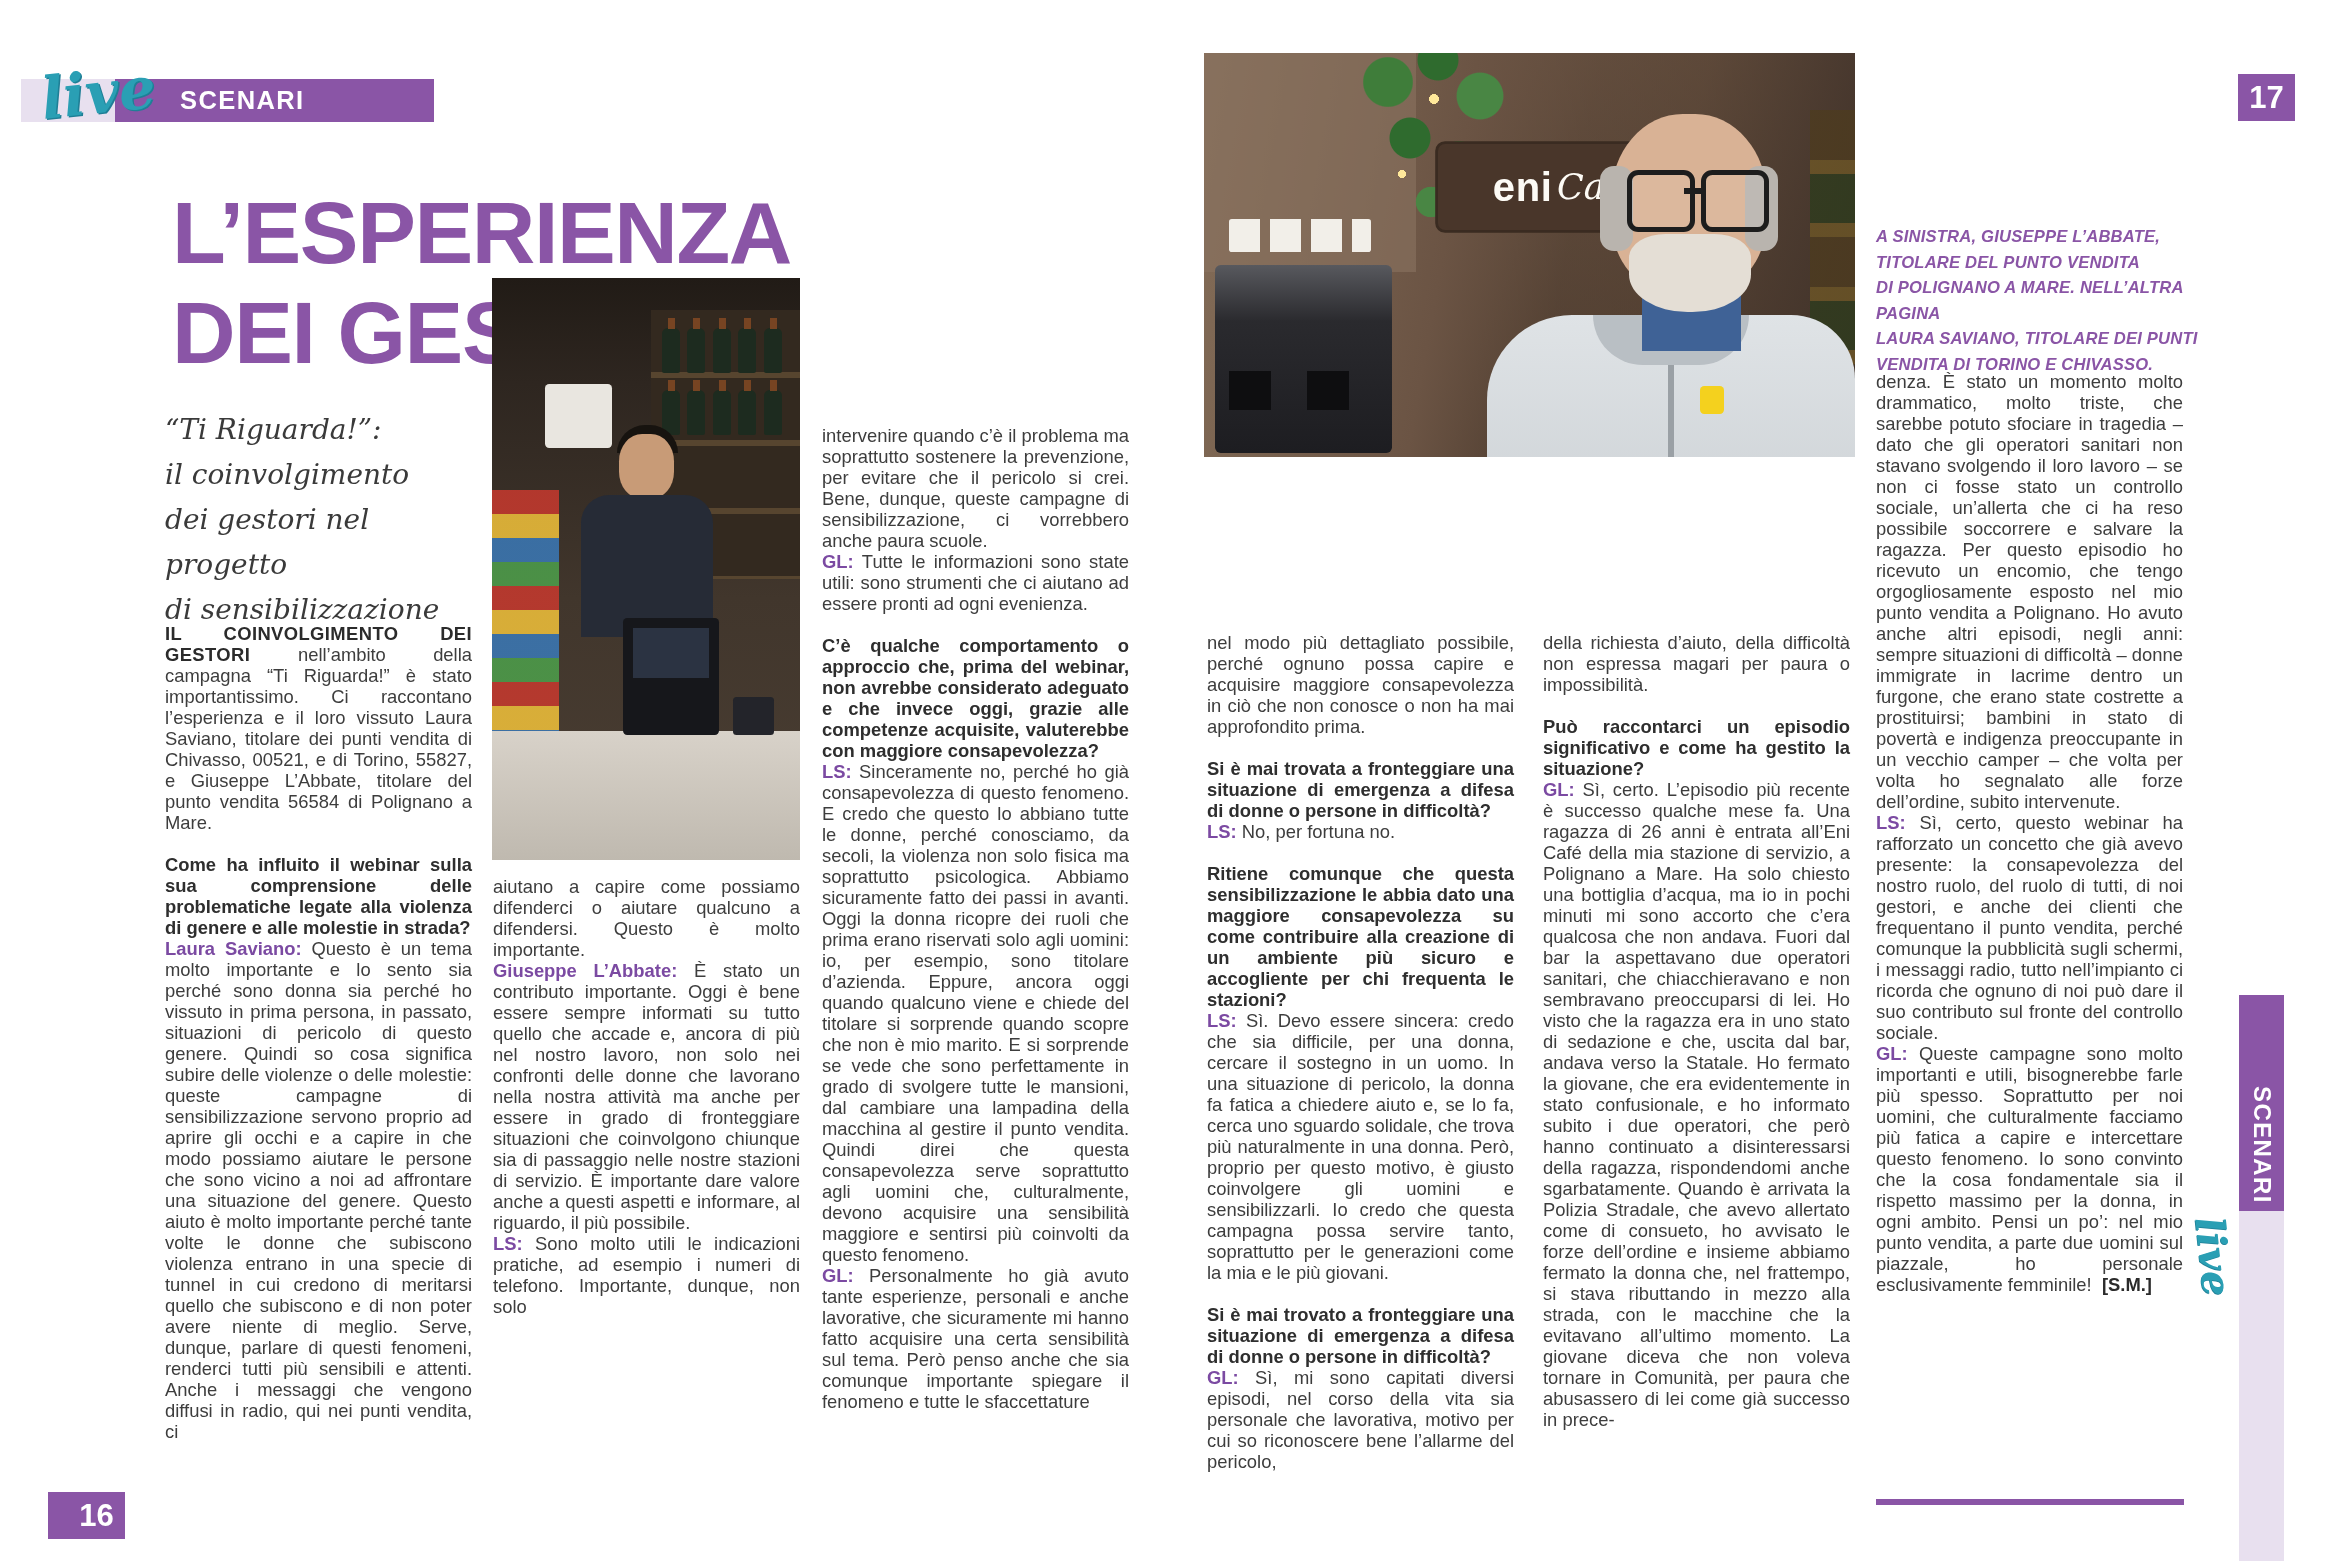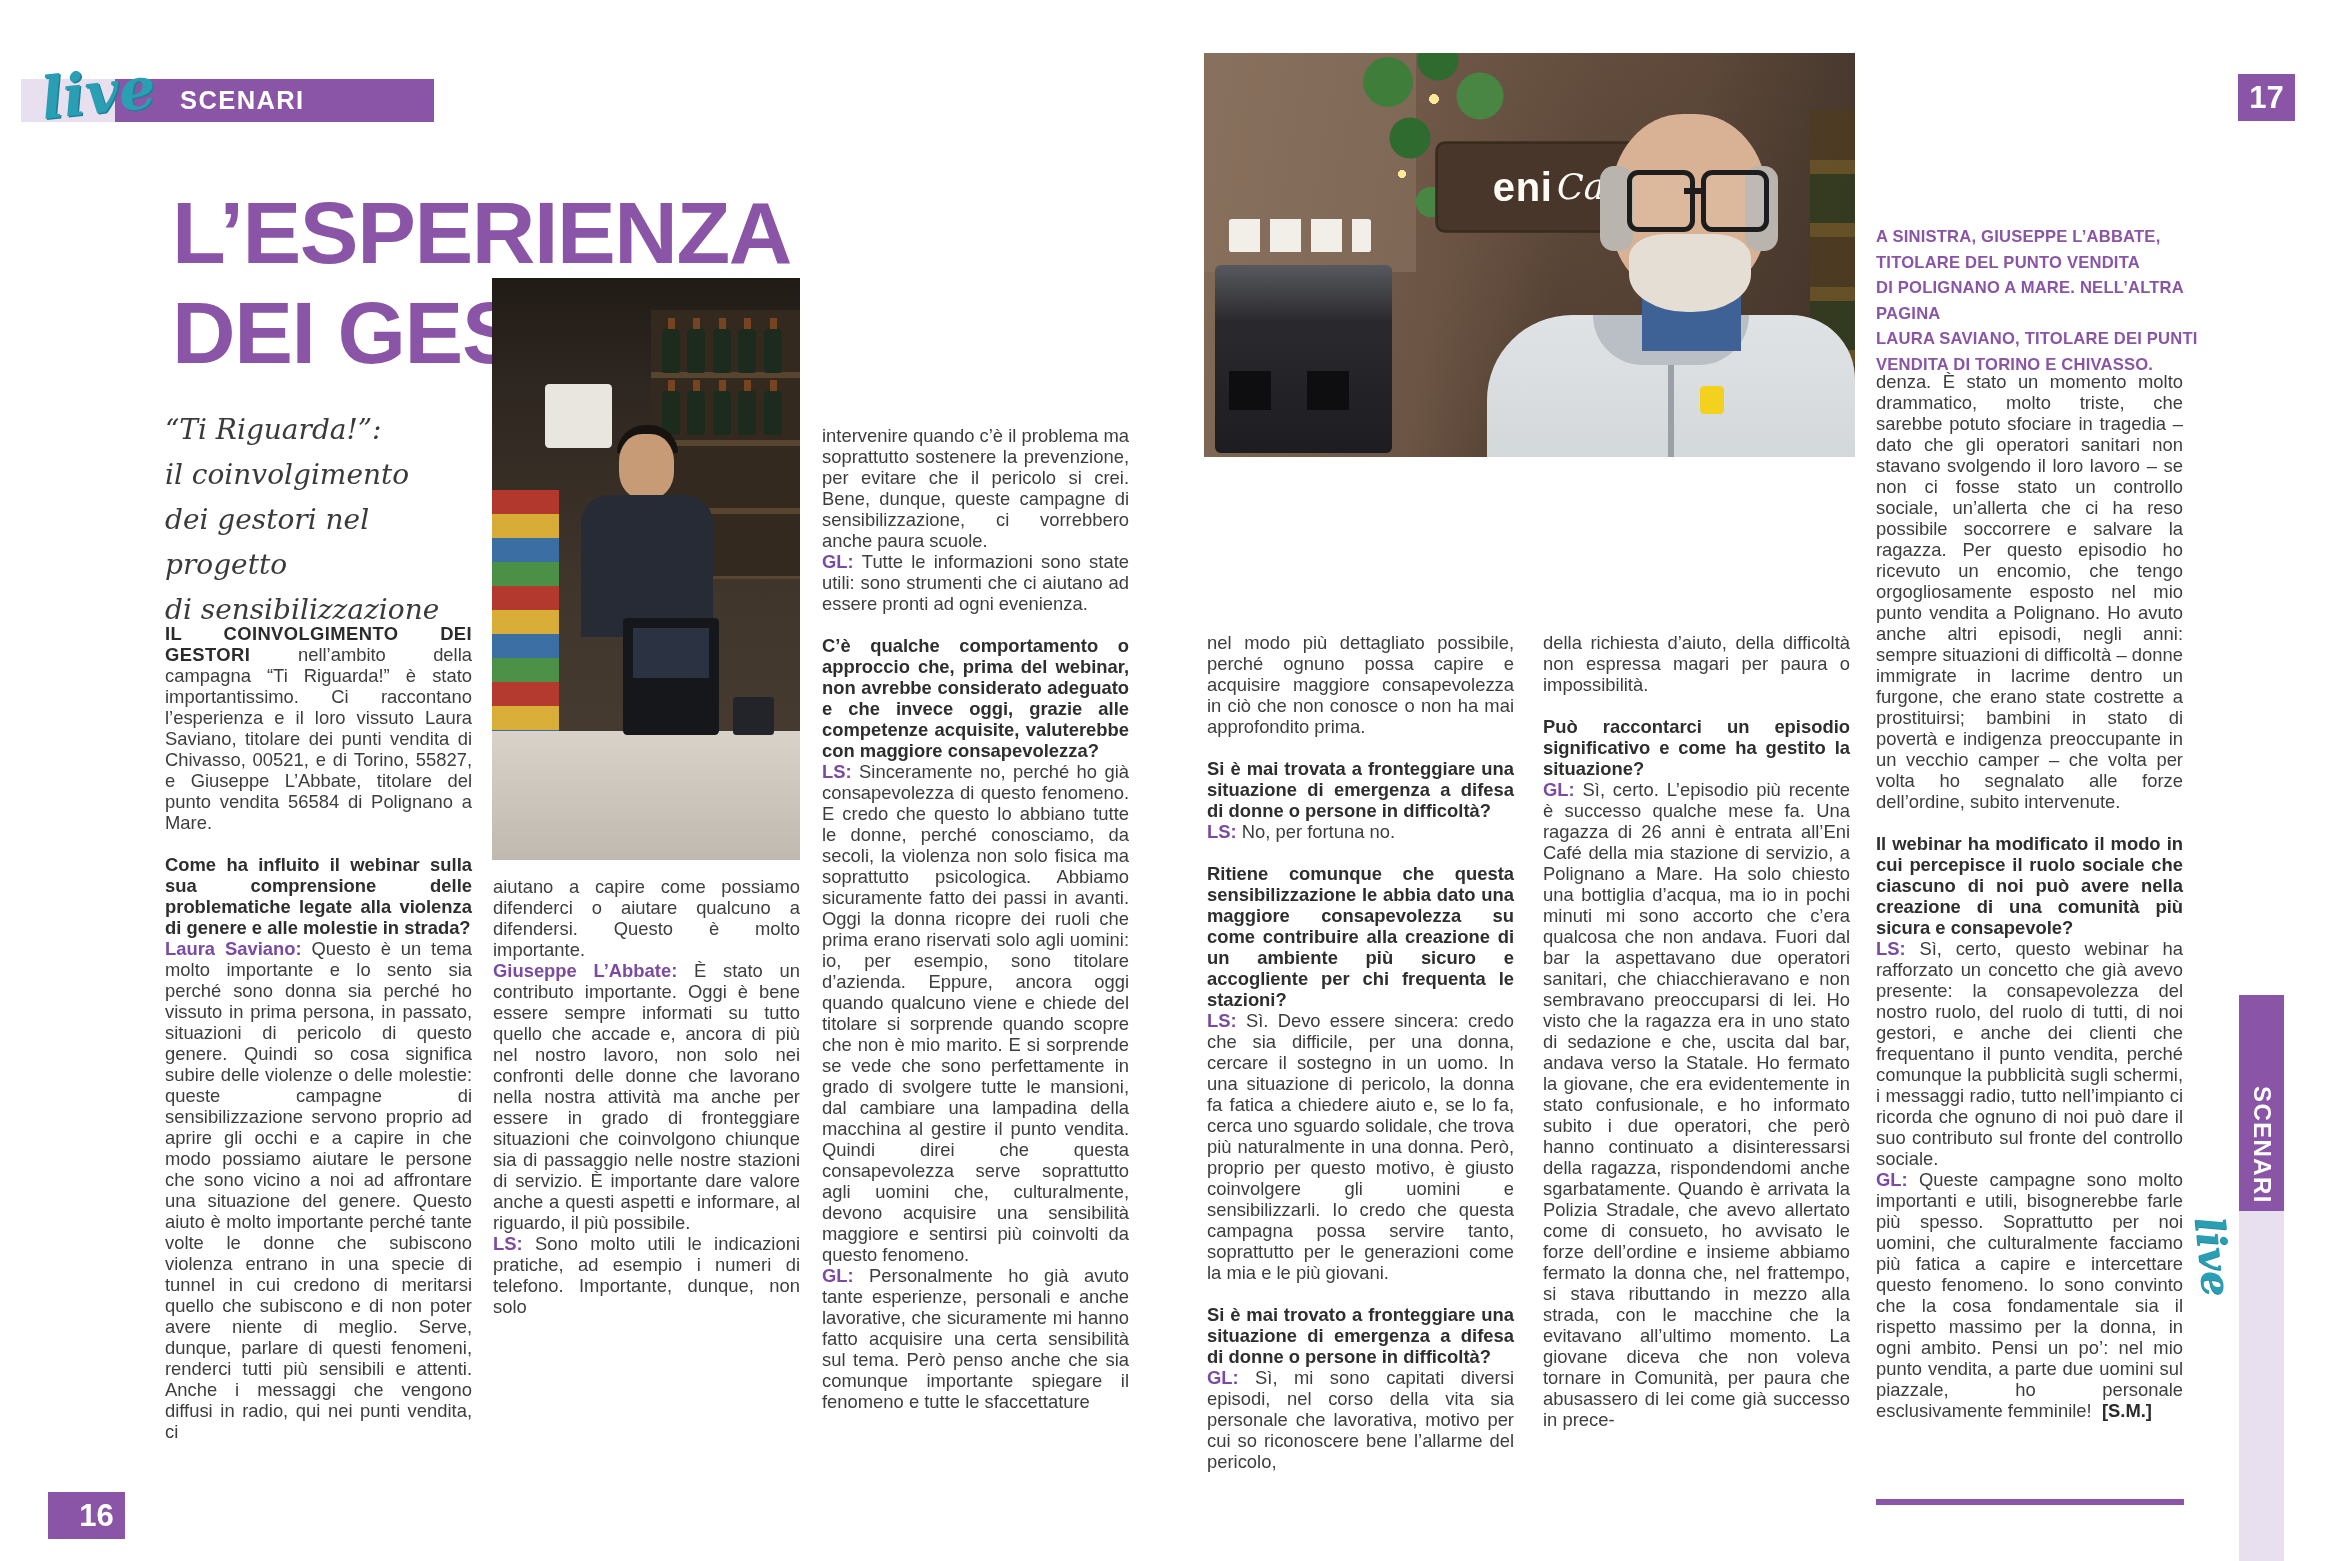--- a/index.html
+++ b/index.html
@@ -31,21 +31,21 @@
   .lead{font-weight:bold;color:#2b2b2b;letter-spacing:0.4px;}
   .sig{font-weight:bold;color:#2b2b2b;}
   #c1{left:165px;top:623px;}
   #c2{left:493px;top:876px;}
   #c3{left:822px;top:425px;}
   #c4{left:1207px;top:632px;}
   #c5{left:1543px;top:632px;}
   #c6{left:1876px;top:371px;}
 
   .caption{position:absolute;left:1876px;top:224px;width:340px;font-weight:bold;
-           font-size:16.6px;line-height:25.5px;color:#8a55a6;letter-spacing:0.2px;white-space:pre-line;}
+           font-size:16.6px;line-height:25.5px;color:#8a55a6;letter-spacing:0.2px;white-space:pre-line;font-style:italic;}
   .end-rule{position:absolute;left:1876px;top:1499px;width:308px;height:6.4px;background:#8a55a6;}
 
   
   .badge{position:absolute;width:57px;height:47px;background:#8a55a6;color:#fff;
          font-weight:bold;font-size:31px;display:flex;align-items:center;justify-content:center;}
   .badge-16{left:48px;top:1492px;padding-left:20px;}
   .badge-17{left:2238px;top:74px;}
 
   
   .spine-pur{position:absolute;left:2239px;top:995px;width:45px;height:216px;background:#8a55a6;
@@ -214,21 +214,20 @@
       <p class="q">Si è mai trovato a fronteggiare una situazione di emergenza a difesa di donne o persone in difficoltà?</p>
       <p class="a"><span class="speaker">GL: </span>Sì, mi sono capitati diversi episodi, nel corso della vita sia personale che lavorativa, motivo per cui so riconoscere bene l’allarme del pericolo,</p>
     </div>
   <div class="col" id="c5">
       <p class="a">della richiesta d’aiuto, della difficoltà non espressa magari per paura o impossibilità.</p>
       <p class="q">Può raccontarci un episodio significativo e come ha gestito la situazione?</p>
       <p class="a"><span class="speaker">GL: </span>Sì, certo. L’episodio più recente è successo qualche mese fa. Una ragazza di 26 anni è entrata all’Eni Café della mia stazione di servizio, a Polignano a Mare. Ha solo chiesto una bottiglia d’acqua, ma io in pochi minuti mi sono accorto che c’era qualcosa che non andava. Fuori dal bar la aspettavano due operatori sanitari, che chiacchieravano e non sembravano preoccuparsi di lei. Ho visto che la ragazza era in uno stato di sedazione e che, uscita dal bar, andava verso la Statale. Ho fermato la giovane, che era evidentemente in stato confusionale, e ho informato subito i due operatori, che però hanno continuato a disinteressarsi della ragazza, rispondendomi anche sgarbatamente. Quando è arrivata la Polizia Stradale, che avevo allertato come di consueto, ho avvisato le forze dell’ordine e insieme abbiamo fermato la donna che, nel frattempo, si stava ributtando in mezzo alla strada, con le macchine che la evitavano all’ultimo momento. La giovane diceva che non voleva tornare in Comunità, per paura che abusassero di lei come già successo in prece-</p>
     </div>
   <div class="col" id="c6">
       <p class="a">denza. È stato un momento molto drammatico, molto triste, che sarebbe potuto sfociare in tragedia – dato che gli operatori sanitari non stavano svolgendo il loro lavoro – se non ci fosse stato un controllo sociale, un’allerta che ci ha reso possibile soccorrere e salvare la ragazza. Per questo episodio ho ricevuto un encomio, che tengo orgogliosamente esposto nel mio punto vendita a Polignano. Ho avuto anche altri episodi, negli anni: sempre situazioni di difficoltà – donne immigrate in lacrime dentro un furgone, che erano state costrette a prostituirsi; bambini in stato di povertà e indigenza preoccupante in un vecchio camper – che volta per volta ho segnalato alle forze dell’ordine, subito intervenute.</p>
-      <p class="q">Il webinar ha modificato il modo in cui percepisce il ruolo sociale che ciascuno di noi può avere nella creazione di una comunità più sicura e consapevole?</p>
       <p class="a"><span class="speaker">LS: </span>Sì, certo, questo webinar ha rafforzato un concetto che già avevo presente: la consapevolezza del nostro ruolo, del ruolo di tutti, di noi gestori, e anche dei clienti che frequentano il punto vendita, perché comunque la pubblicità sugli schermi, i messaggi radio, tutto nell’impianto ci ricorda che ognuno di noi può dare il suo contributo sul fronte del controllo sociale.</p>
       <p class="a"><span class="speaker">GL: </span>Queste campagne sono molto importanti e utili, bisognerebbe farle più spesso. Soprattutto per noi uomini, che culturalmente facciamo più fatica a capire e intercettare questo fenomeno. Io sono convinto che la cosa fondamentale sia il rispetto massimo per la donna, in ogni ambito. Pensi un po’: nel mio punto vendita, a parte due uomini sul piazzale, ho personale esclusivamente femminile!<span class="sig">&nbsp;&nbsp;[S.M.]</span></p>
     </div>
 
   <div class="end-rule"></div>
 
   <div class="badge badge-17">17</div>
 
   <div class="spine-pur">
     <span>SCENARI</span>

